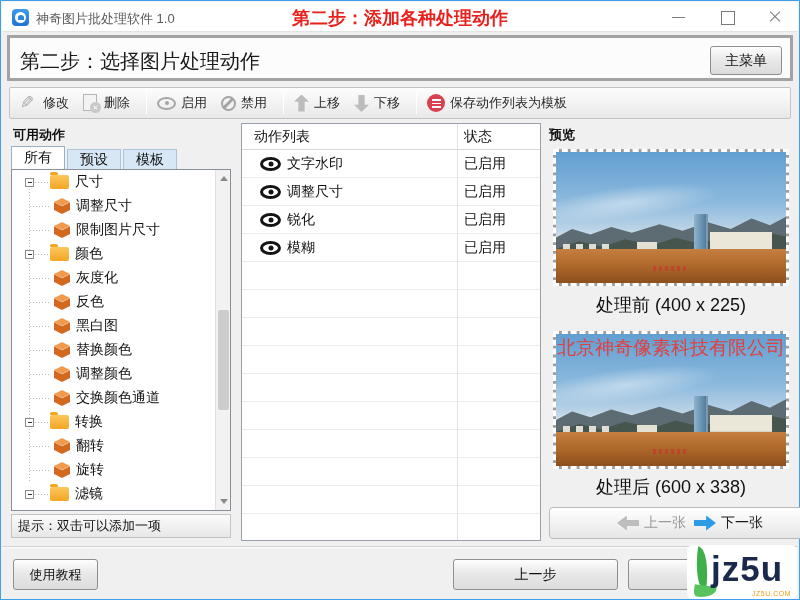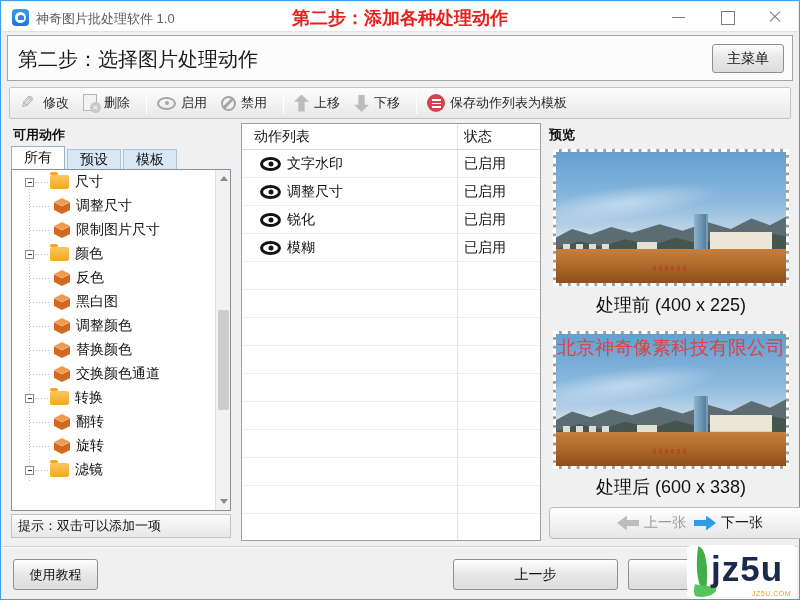--- a/index.html
+++ b/index.html
@@ -17,21 +17,21 @@
   .step-banner { position:absolute; left:50%; top:4px; transform:translateX(-50%); font-family:"Liberation Serif","DejaVu Serif",serif; font-size:18px; font-weight:bold; color:#e8211d; white-space:nowrap; }
   .win-controls { position:absolute; right:12px; top:0; height:30px; display:flex; align-items:center; gap:26px; }
   .wc { width:22px; height:22px; position:relative; cursor:default; }
   .wc-min::after { content:""; position:absolute; left:4px; top:11px; width:13px; height:1px; background:#7a7a7a; }
   .wc-max::after { content:""; position:absolute; left:5px; top:5px; width:12px; height:12px; border:1px solid #7a7a7a; }
   .wc-close::before,.wc-close::after { content:""; position:absolute; left:4px; top:10px; width:14px; height:1px; background:#7a7a7a; }
   .wc-close::before { transform:rotate(45deg); }
   .wc-close::after { transform:rotate(-45deg); }
 
   
-  .header { position:absolute; left:6px; right:6px; top:34px; height:46px; background:#fcfcfc; border:1px solid #a3a3a3; }
+  .header { position:absolute; left:6px; right:6px; top:34px; height:46px; background:#fcfcfc; border:3px solid #a3a3a3; }
   .header-title { position:absolute; left:10px; top:10px; font-family:"Liberation Serif","DejaVu Serif",serif; font-size:20px; color:#1a1a1a; }
   .btn { display:flex; align-items:center; justify-content:center; background:linear-gradient(180deg,#fefefe,#e9e9e9 45%,#dcdcdc); border:1px solid #8f8f8f; border-radius:3px; font-size:14px; color:#111; cursor:default; }
   .main-menu-btn { position:absolute; right:8px; top:8px; width:72px; height:29px; }
 
   
   .toolbar { position:absolute; left:8px; right:8px; top:86px; height:32px; background:linear-gradient(180deg,#fdfdfd,#e8e8e8); border:1px solid #c3c3c3; border-radius:2px; display:flex; align-items:center; padding-left:10px; }
   .tb-item { display:flex; align-items:center; gap:5px; margin-right:14px; font-size:13px; color:#2a2a2a; white-space:nowrap; }
   .tb-sep { width:1px; height:22px; background:#c0c0c0; border-right:1px solid #fff; margin:0 10px 0 2px; }
   .i-pencil { width:18px; height:18px; position:relative; }
   .i-pencil::after { content:"\270E"; position:absolute; left:0; top:-2px; font-size:17px; color:#a9a9a9; transform:scaleX(-1); }
@@ -210,36 +210,41 @@
 
     <div class="trow folder">
       <span class="expander"></span>
       <span class="stub2"></span>
       <span class="folder-ico"></span>
       <span>颜色</span>
     </div>
     <div class="trow child">
       <span class="stub"></span>
       <span class="cube-ico"></span>
+      <span>灰度化</span>
+    </div>
+    <div class="trow child">
+      <span class="stub"></span>
+      <span class="cube-ico"></span>
       <span>反色</span>
     </div>
     <div class="trow child">
       <span class="stub"></span>
       <span class="cube-ico"></span>
       <span>黑白图</span>
     </div>
     <div class="trow child">
       <span class="stub"></span>
       <span class="cube-ico"></span>
+      <span>替换颜色</span>
+    </div>
+    <div class="trow child">
+      <span class="stub"></span>
+      <span class="cube-ico"></span>
       <span>调整颜色</span>
-    </div>
-    <div class="trow child">
-      <span class="stub"></span>
-      <span class="cube-ico"></span>
-      <span>替换颜色</span>
     </div>
     <div class="trow child">
       <span class="stub"></span>
       <span class="cube-ico"></span>
       <span>交换颜色通道</span>
     </div>
 
     <div class="trow folder">
       <span class="expander"></span>
       <span class="stub2"></span>

